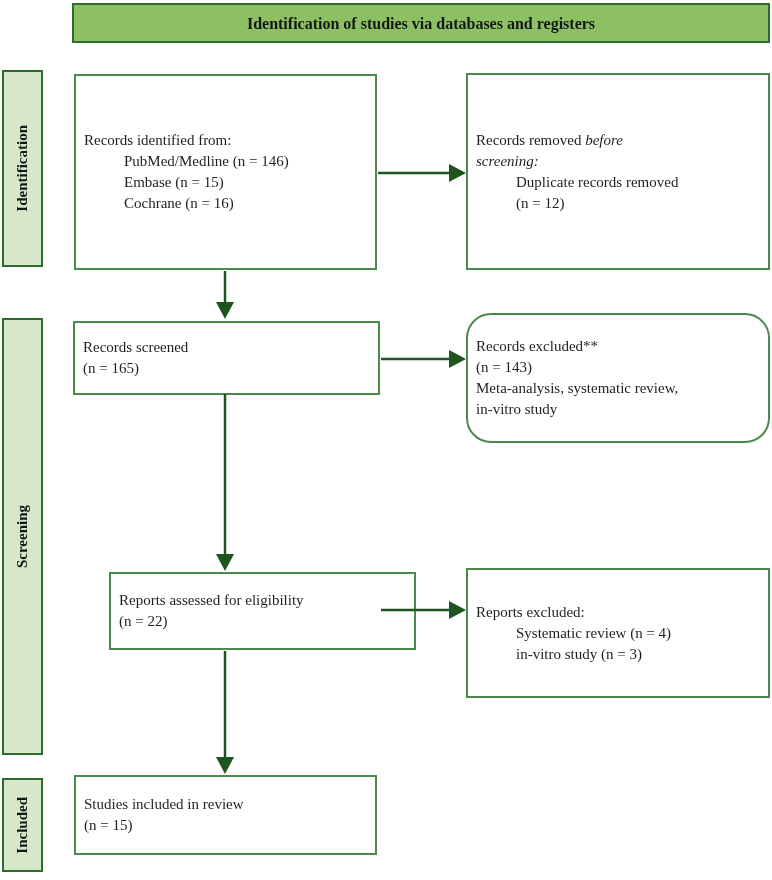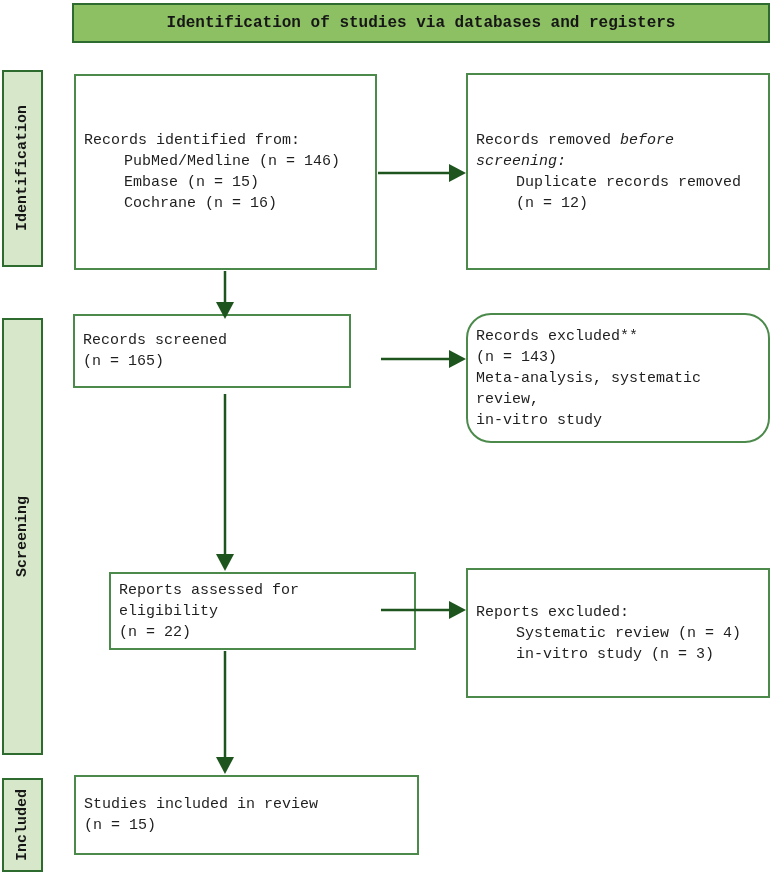--- a/index.html
+++ b/index.html
@@ -6,21 +6,21 @@
     --accent-dark:#1e551e;
     --accent-border:#2e6b2e;
     --box-border:#4c8a4c;
     --header-fill:#8cc063;
     --stage-fill:#d6e8c9;
     --text:#1f1f1f;
   }
   html,body{margin:0;padding:0;background:#ffffff;}
   .canvas{
     position:relative;width:772px;height:880px;background:#ffffff;overflow:hidden;
-    font-family:Liberation Mono, monospace;color:var(--text);
+    font-family:Liberation Serif, serif;color:var(--text);
     font-size:15px;line-height:21px;
   }
   .bar{
     position:absolute;left:72px;top:3px;width:698px;height:40px;
     background:var(--header-fill);border:2px solid var(--accent-border);
     box-sizing:border-box;display:flex;align-items:center;justify-content:center;
     font-weight:700;font-size:16px;color:#161616;
   }
   .stage{
     position:absolute;background:var(--stage-fill);border:2px solid var(--accent-border);
@@ -33,25 +33,25 @@
   .stage-identification{left:2px;top:70px;width:41px;height:197px;}
   .stage-screening{left:2px;top:318px;width:41px;height:437px;}
   .stage-included{left:2px;top:778px;width:41px;height:94px;}
   .wbox{
     position:absolute;background:#ffffff;border:2px solid var(--box-border);
     box-sizing:border-box;display:flex;flex-direction:column;justify-content:center;
     padding:8px 8px;
   }
   .box-identified{left:74px;top:74px;width:303px;height:196px;}
   .box-removed{left:466px;top:73px;width:304px;height:197px;}
-  .box-screened{left:73px;top:314px;width:278px;height:74px;}
+  .box-screened{left:73px;top:321px;width:307px;height:74px;}
   .box-excluded{left:466px;top:313px;width:304px;height:130px;border-radius:25px;}
   .box-assessed{left:73px;top:572px;width:307px;height:78px;margin-left:36px;}
   .box-reports-excluded{left:466px;top:568px;width:304px;height:130px;}
-  .box-included{left:74px;top:775px;width:345px;height:80px;}
+  .box-included{left:74px;top:775px;width:303px;height:80px;}
   .indent{padding-left:40px;}
   .arrows{position:absolute;left:0;top:0;width:772px;height:880px;pointer-events:none;}
   .arrows line{stroke:var(--accent-dark);stroke-width:2.5;}
   .arrows polygon{fill:var(--accent-dark);}
 </style>
 </head>
 <body>
 
 <div class="canvas">
 

